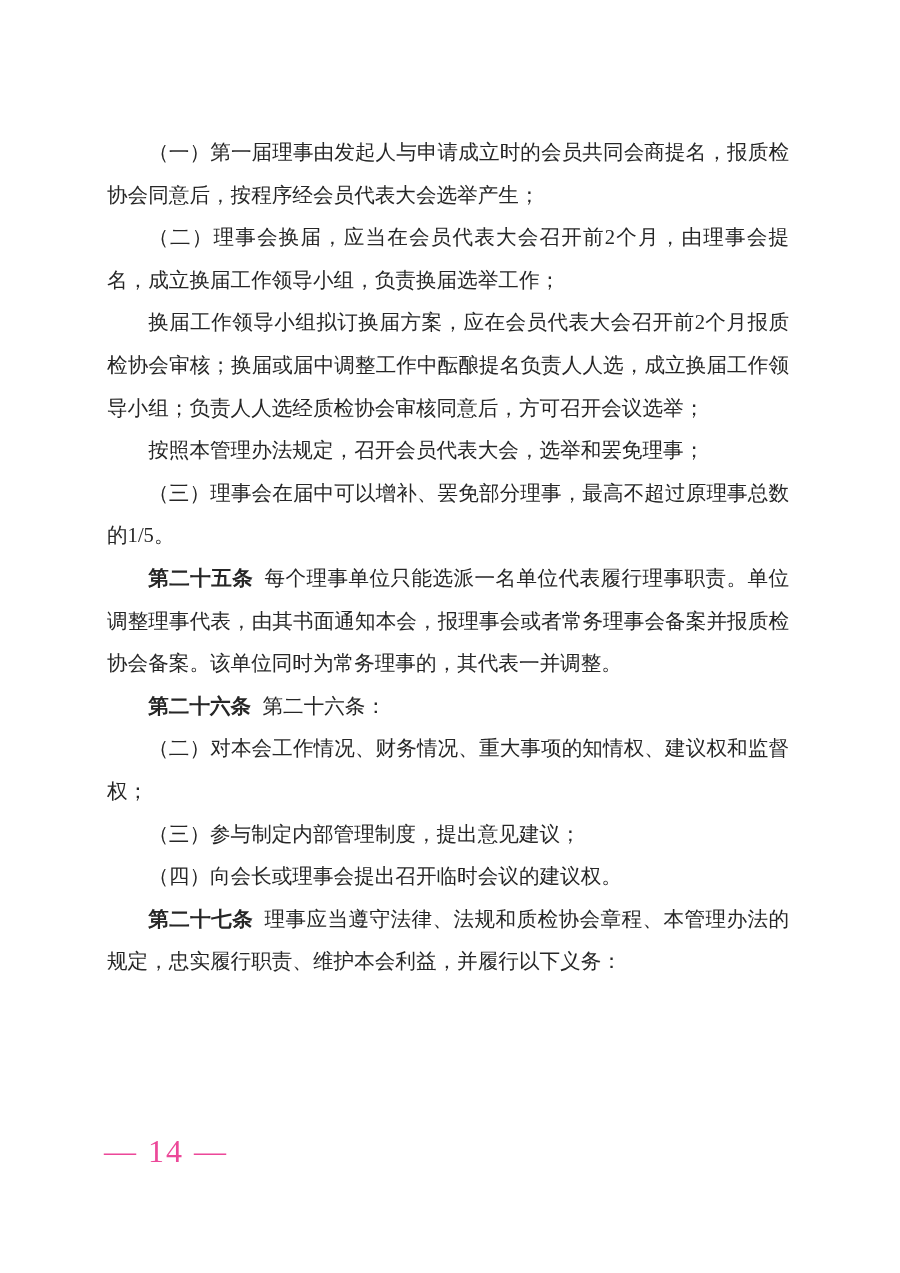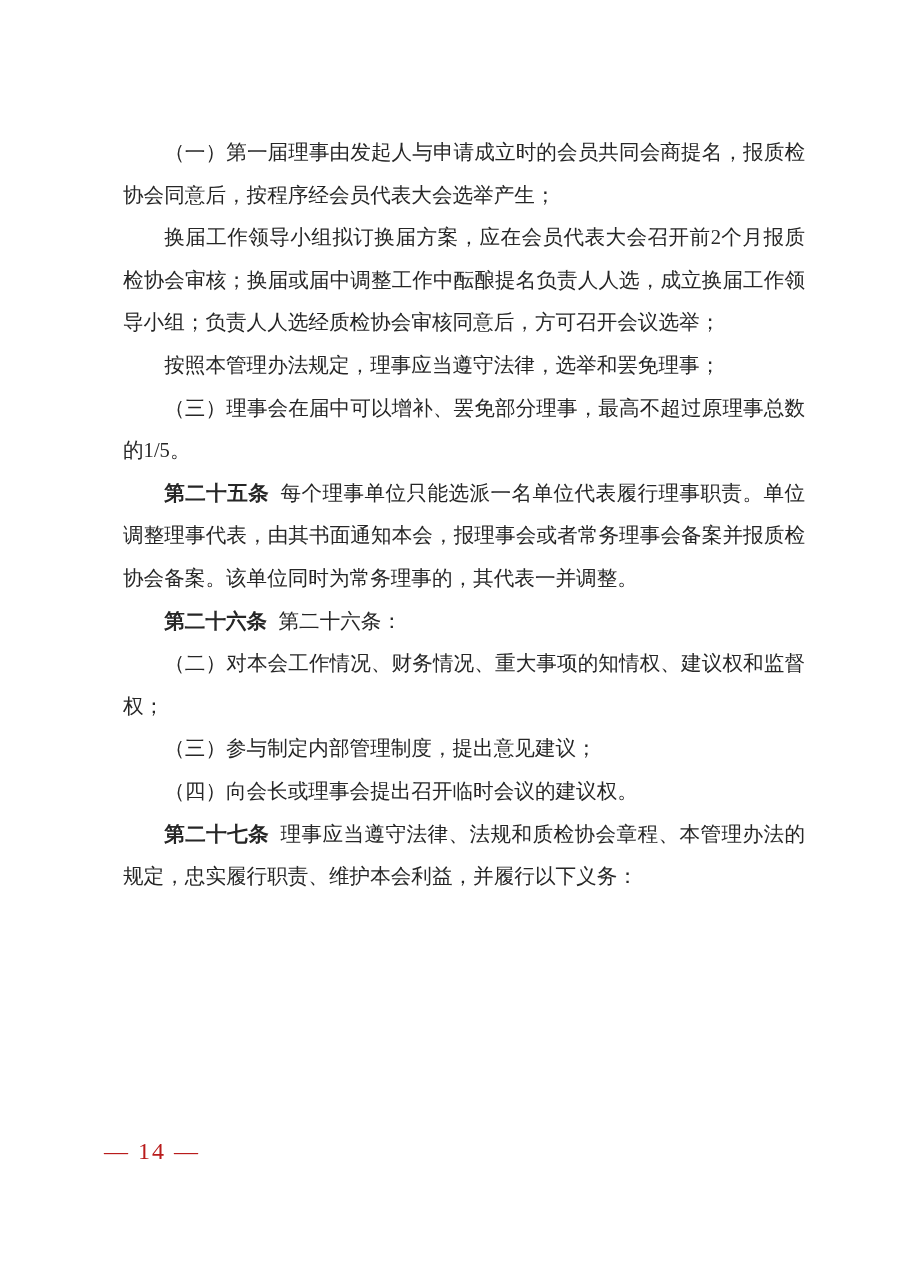--- a/index.html
+++ b/index.html
@@ -25,55 +25,55 @@
   .doc-body {
     position: absolute;
     left: 107px;
     top: 131px;
     width: 682px;
     color: #262626;
     font-size: 20.6px;
     line-height: 42.6px;
     text-align: justify;
     text-justify: inter-ideograph;
-    margin-left: 16px;
   }
   .doc-body p {
     margin: 0;
     padding: 0;
     text-indent: 2em;
     word-break: break-all;
   }
   .doc-body p:last-child {
     text-align-last: left;
   }
   b.term {
     font-weight: bold;
     margin-right: 0.55em;
   }
   .page-footer {
     position: absolute;
     left: 104px;
     top: 1131px;
-    color: #b91c1c;
-    font-size: 24px;
+    color: #ec4899;
+    font-size: 32px;
     line-height: 40px;
     letter-spacing: 2px;
     white-space: pre;
   }
 </style>
 </head>
 <body>
 
 <div class="page">
 
   <div class="doc-body">
     <p>（一）第一届理事由发起人与申请成立时的会员共同会商提名，报质检协会同意后，按程序经会员代表大会选举产生；</p>
+    <p>（二）理事会换届，应当在会员代表大会召开前2个月，由理事会提名，成立换届工作领导小组，负责换届选举工作；</p>
     <p>换届工作领导小组拟订换届方案，应在会员代表大会召开前2个月报质检协会审核；换届或届中调整工作中酝酿提名负责人人选，成立换届工作领导小组；负责人人选经质检协会审核同意后，方可召开会议选举；</p>
-    <p>按照本管理办法规定，理事应当遵守法律，选举和罢免理事；</p>
+    <p>按照本管理办法规定，召开会员代表大会，选举和罢免理事；</p>
     <p>（三）理事会在届中可以增补、罢免部分理事，最高不超过原理事总数的1/5。</p>
 
     <p>
       <b class="term">第二十五条</b><span>每个理事单位只能选派一名单位代表履行理事职责。单位调整理事代表，由其书面通知本会，报理事会或者常务理事会备案并报质检协会备案。该单位同时为常务理事的，其代表一并调整。</span>
     </p>
 
     <p>
       <b class="term">第二十六条</b><span>第二十六条：</span>
     </p>
 

